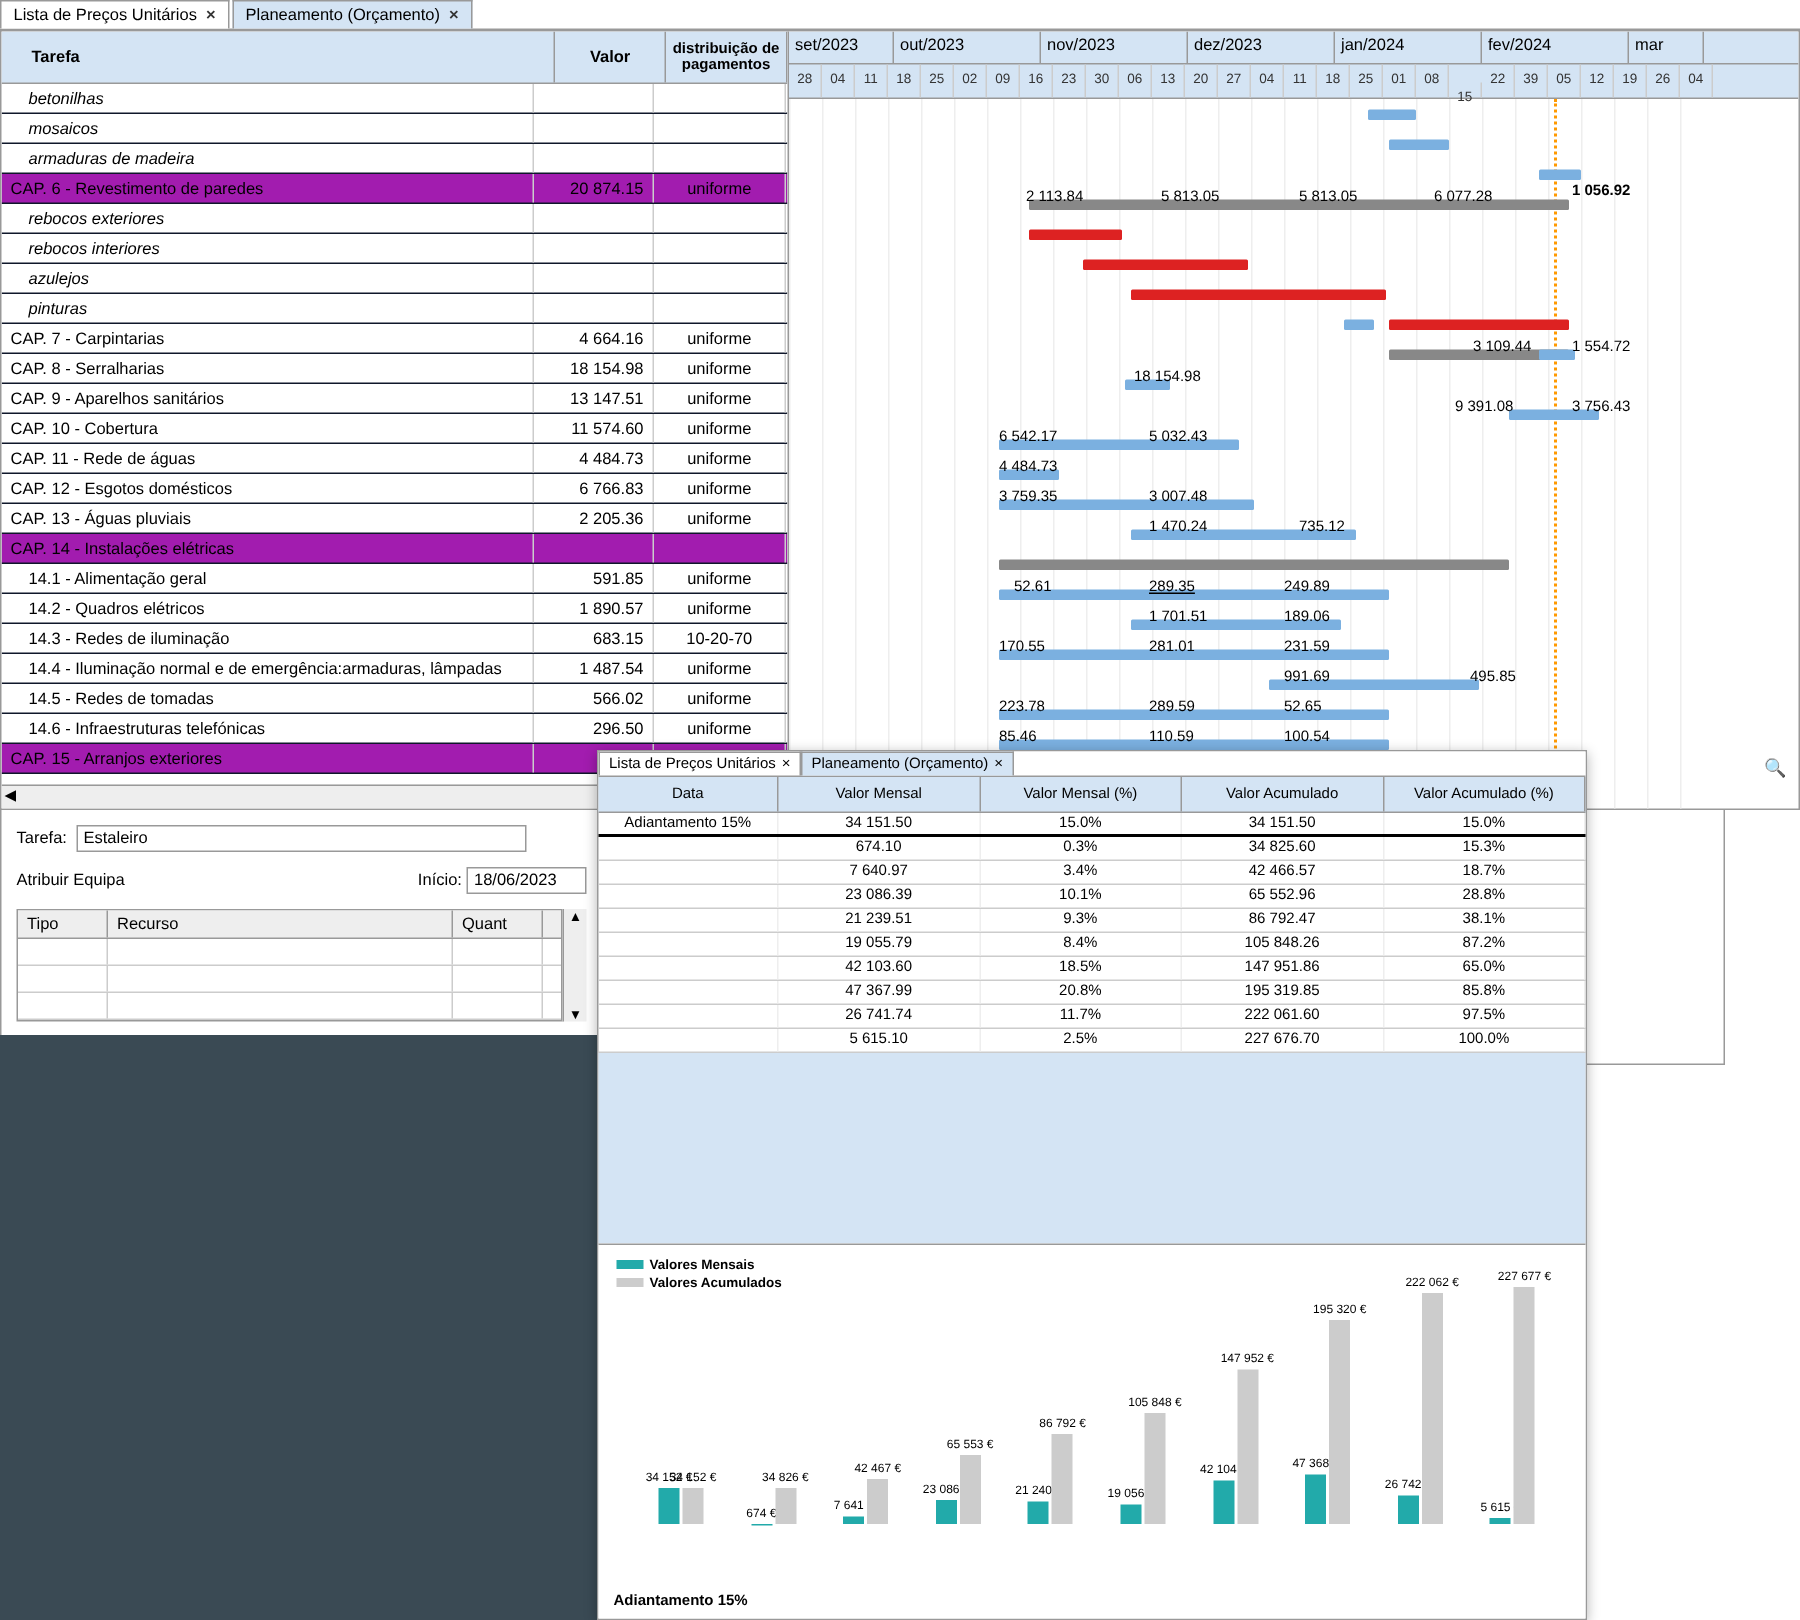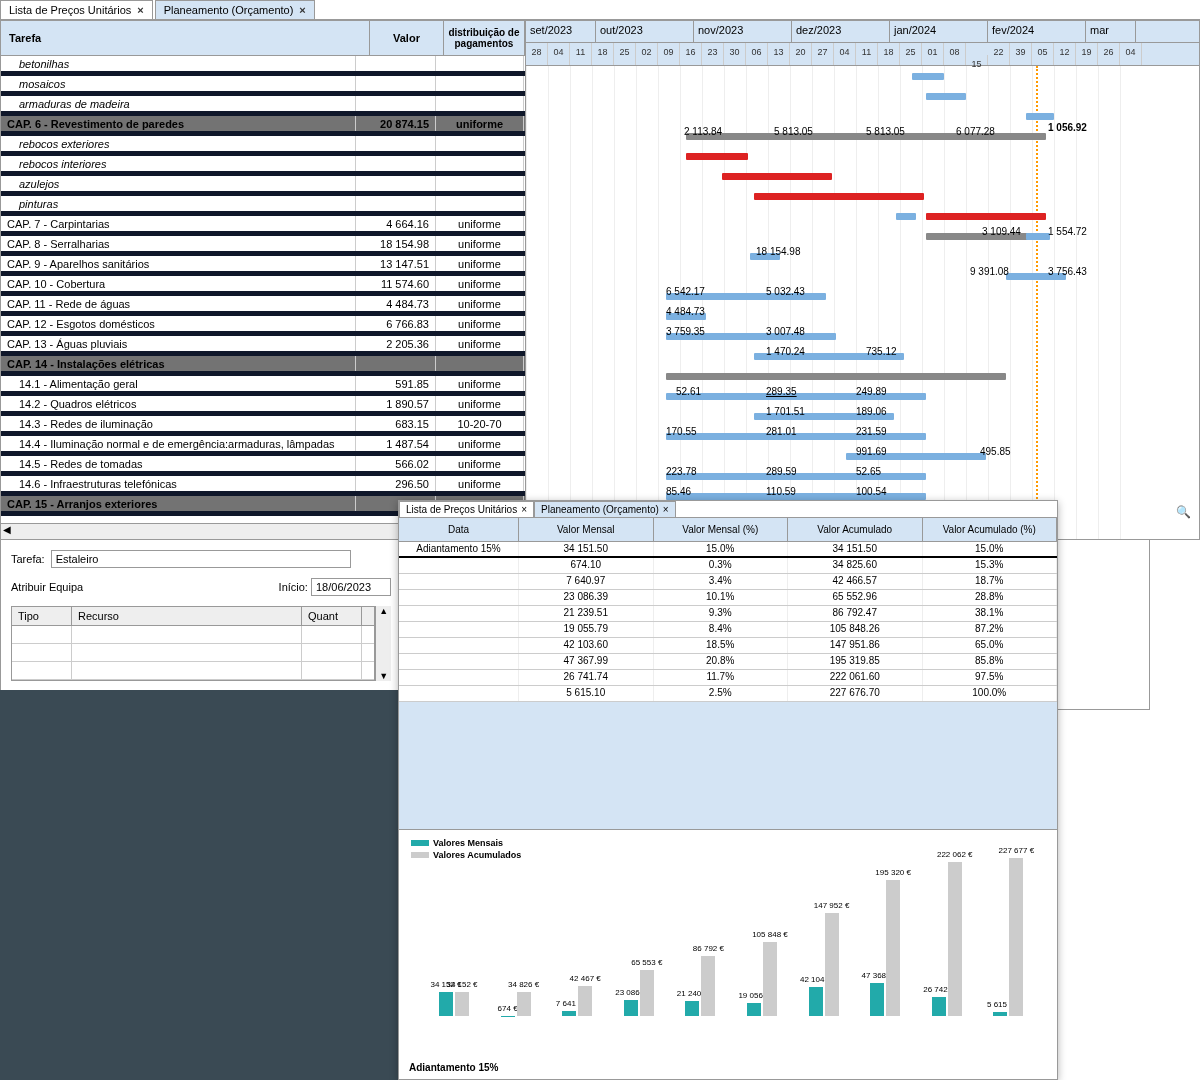--- a/index.html
+++ b/index.html
@@ -5,26 +5,26 @@
 *{box-sizing:border-box;margin:0;padding:0;font-family:Arial,sans-serif}
 body{background:#fff;font-size:11px;color:#000;position:relative;width:1200px;height:1080px;overflow:hidden}
 .tabs{display:flex;border-bottom:1px solid #999;background:#fff}
 .tab{padding:3px 8px;border:1px solid #999;border-bottom:none;margin-right:2px;background:#fff;font-size:11px;display:flex;align-items:center;gap:6px}
 .tab.active{background:#d4e4f4}
 .tab .x{color:#333;font-weight:bold;cursor:pointer}
 .main-top{display:flex;height:520px;border:1px solid #999}
 .task-panel{width:525px;border-right:1px solid #999;overflow:hidden;display:flex;flex-direction:column}
 .task-header{display:flex;background:#d4e4f4;border-bottom:1px solid #999}
 .th{padding:6px 4px;border-right:1px solid #999;font-size:11px;font-weight:bold;text-align:center;display:flex;align-items:center;justify-content:center}
-.th.tarefa{width:403px;justify-content:flex-start;padding-left:8px}
+.th.tarefa{width:403px;justify-content:flex-start;padding-left:20px}
 .th.valor{width:80px}
 .th.dist{width:88px;font-size:10px;line-height:1.1}
 .task-rows{flex:1;overflow:hidden}
-.trow{display:flex;border-bottom:5px solid #0f172a;height:20px;align-items:center}
-.trow.cap{background:#737373;font-weight:bold}
+.trow{display:flex;border-bottom:1px solid #0f172a;height:20px;align-items:center}
+.trow.cap{background:#a21caf;font-weight:normal}
 .trow.sub{font-style:italic}
 .tcell{padding:0 6px;border-right:1px solid #ccc;height:100%;display:flex;align-items:center}
 .tcell.name{width:355px}
 .tcell.name.indent{padding-left:18px}
 .tcell.val{width:80px;justify-content:flex-end}
 .tcell.dist{width:88px;justify-content:center}
 .hscroll{height:16px;background:#eee;border-top:1px solid #999;position:relative}
 .hscroll::before{content:"◀";position:absolute;left:2px;top:0;font-size:10px}
 .hscroll::after{content:"▶";position:absolute;right:2px;top:0;font-size:10px}
 .gantt{flex:1;position:relative;overflow:hidden}

